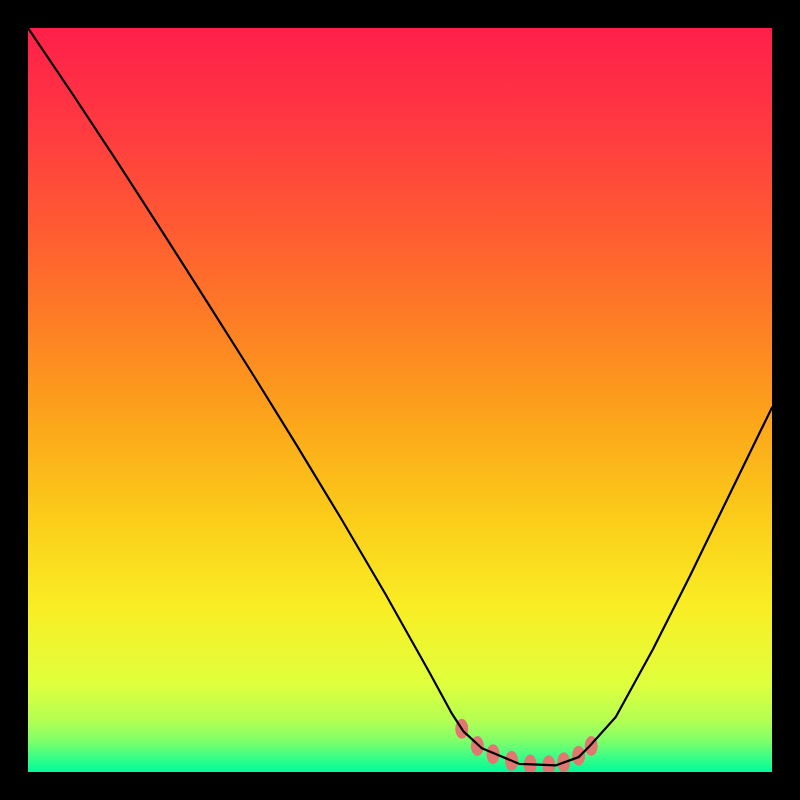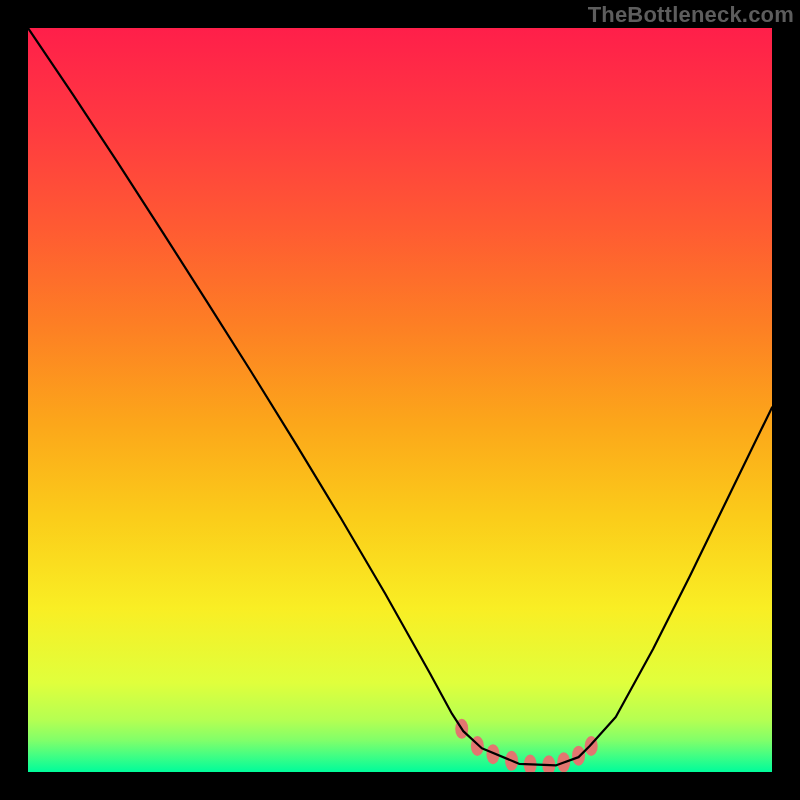--- a/index.html
+++ b/index.html
@@ -25,21 +25,20 @@
     left: 28px;
     top: 28px;
     width: 744px;
     height: 744px;
   }
   .plot-box svg { display:block; }
 </style>
 </head>
 <body>
 <div class="outer">
-  <div class="watermark">TheBottleneck.com</div>
 
   <div class="plot-box">
     <svg id="chart-svg" width="744" height="744" viewBox="0 0 744 744" preserveAspectRatio="none">
         <defs>
           <linearGradient id="bg-grad" x1="0" y1="0" x2="0" y2="1">
             <stop offset="0%" stop-color="#ff1f4a"></stop>
             <stop offset="13%" stop-color="#ff3941"></stop>
             <stop offset="27%" stop-color="#ff5b32"></stop>
             <stop offset="40%" stop-color="#fd7f24"></stop>
             <stop offset="53%" stop-color="#fca61a"></stop>

